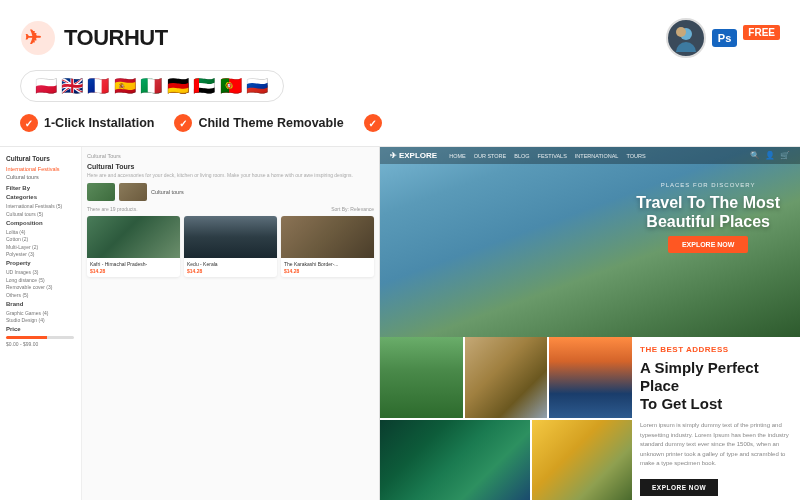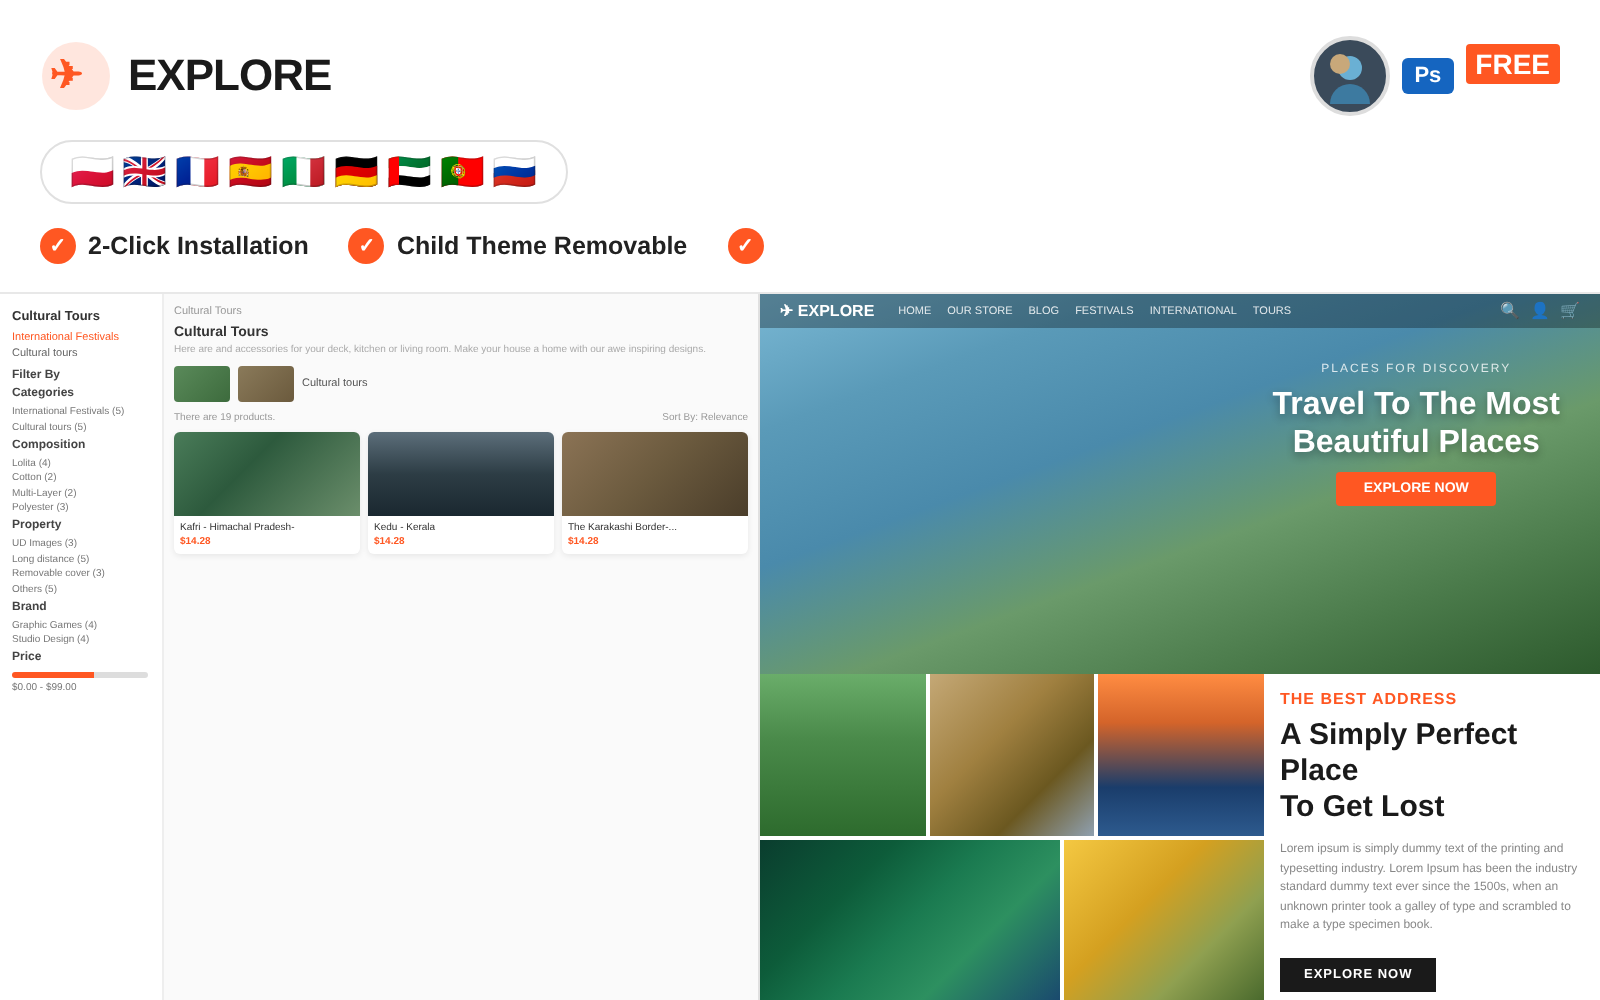--- a/index.html
+++ b/index.html
@@ -65,21 +65,21 @@
       font-size: 11px;
       font-weight: 700;
       padding: 3px 6px;
       border-radius: 3px;
       text-align: center;
     }
 
     .badge-free {
       background: #ff5722;
       color: #fff;
-      font-size: 14px;
+      font-size: 10px;
       font-weight: 700;
       padding: 2px 5px;
       border-radius: 2px;
       position: relative;
       top: -6px;
     }
 
     
     .flag-row {
       display: flex;
@@ -563,21 +563,21 @@
 
 <div class="main-container">
 
   <div class="top-section">
     <div class="header-row">
       <div class="logo-area">
         <svg class="logo-icon" viewBox="0 0 36 36">
           <circle cx="18" cy="18" r="17" fill="#ff5722" opacity="0.15"></circle>
           <text x="5" y="24" font-size="20" font-weight="900" fill="#ff5722">✈</text>
         </svg>
-        <span class="logo-text">EXPLORE</span>
+        <span class="logo-text">TOURHUT</span>
       </div>
       <div class="badge-area">
         <div style="width:40px;height:40px;border-radius:50%;overflow:hidden;background:#3a4a5a;display:flex;align-items:center;justify-content:center;border:2px solid #ddd;">
           <svg width="28" height="28" viewBox="0 0 28 28">
             <circle cx="14" cy="10" r="6" fill="#6ab0d4"></circle>
             <circle cx="14" cy="28" r="10" fill="#3d7aa0"></circle>
             <circle cx="9" cy="8" r="5" fill="#c8a87a"></circle>
           </svg>
         </div>
         <span class="badge-ps">Ps</span>
@@ -593,21 +593,21 @@
       <span class="flag">🇮🇹</span>
       <span class="flag">🇩🇪</span>
       <span class="flag">🇦🇪</span>
       <span class="flag">🇵🇹</span>
       <span class="flag">🇷🇺</span>
     </div>
 
     <div class="feature-row">
       <div class="feature-item">
         <div class="check-circle">✓</div>
-        <span>2-Click Installation</span>
+        <span>1-Click Installation</span>
       </div>
       <div class="feature-item">
         <div class="check-circle">✓</div>
         <span>Child Theme Removable</span>
       </div>
       <div class="feature-item">
         <div class="check-circle">✓</div>
       </div>
     </div>
   </div>

